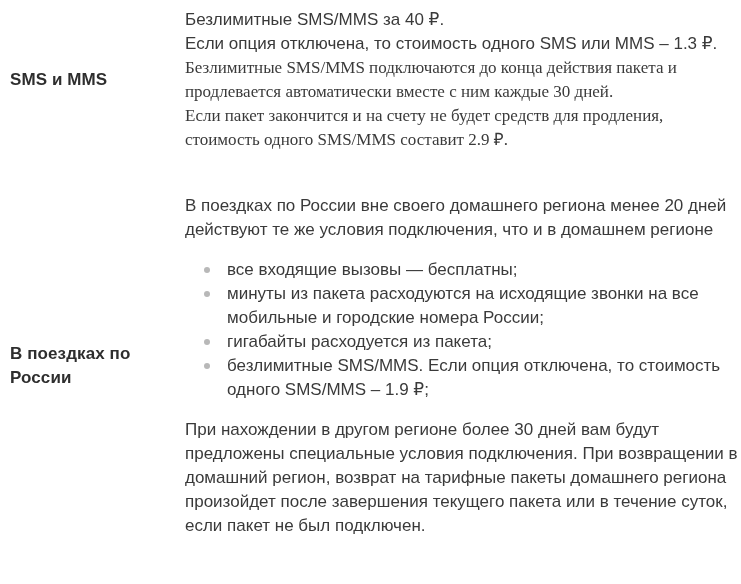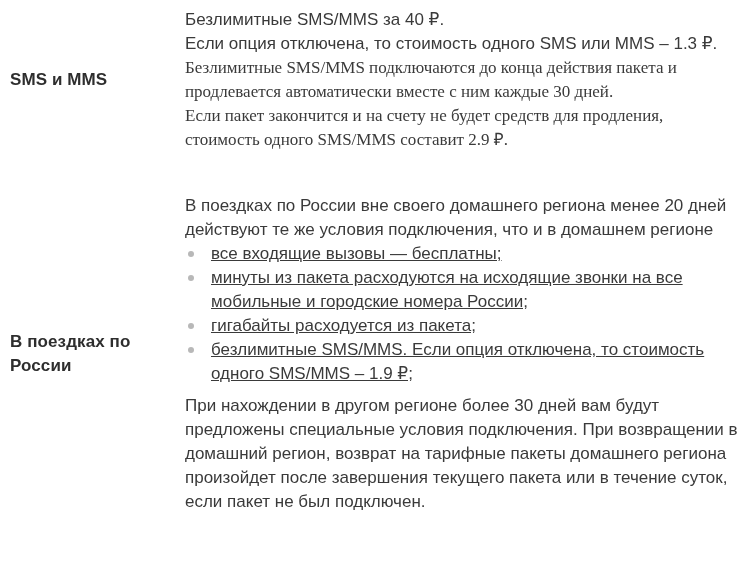--- a/index.html
+++ b/index.html
@@ -46,23 +46,22 @@
     margin: 0;
   }
   .para-gap {
     font-family: Liberation Serif, serif;
   }
   .line {
     margin: 0;
   }
   ul.bullets {
     list-style: none;
-    margin: 0;
+    margin: 16px;
     padding: 0;
-    text-decoration: underline;
   }
   ul.bullets li {
     position: relative;
     padding-left: 26px;
     margin: 0;
   }
   ul.bullets li::before {
     content: "";
     position: absolute;
     left: 3px;

